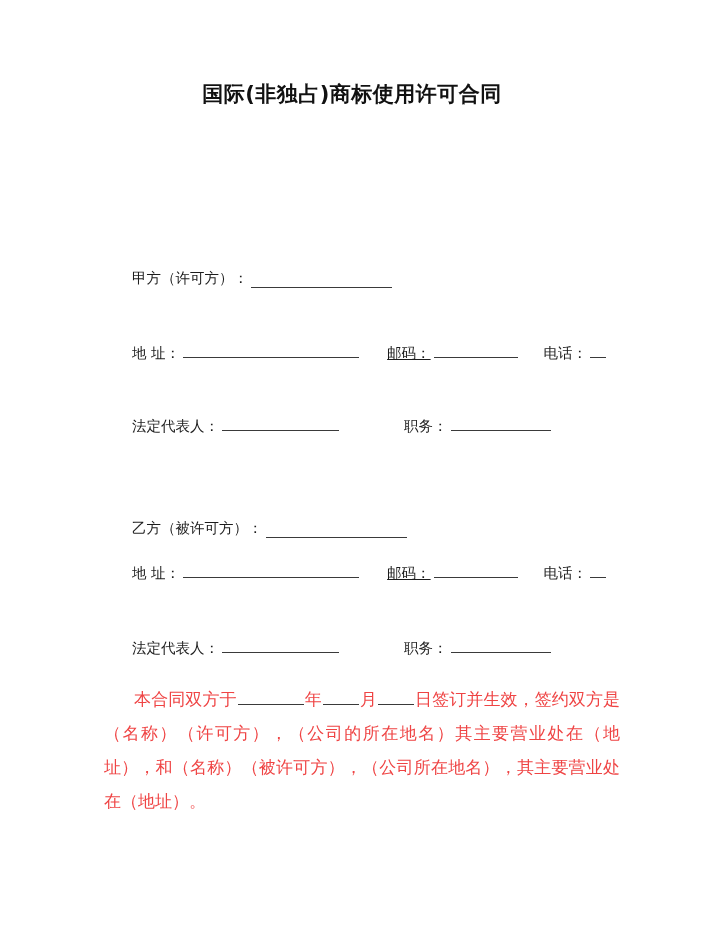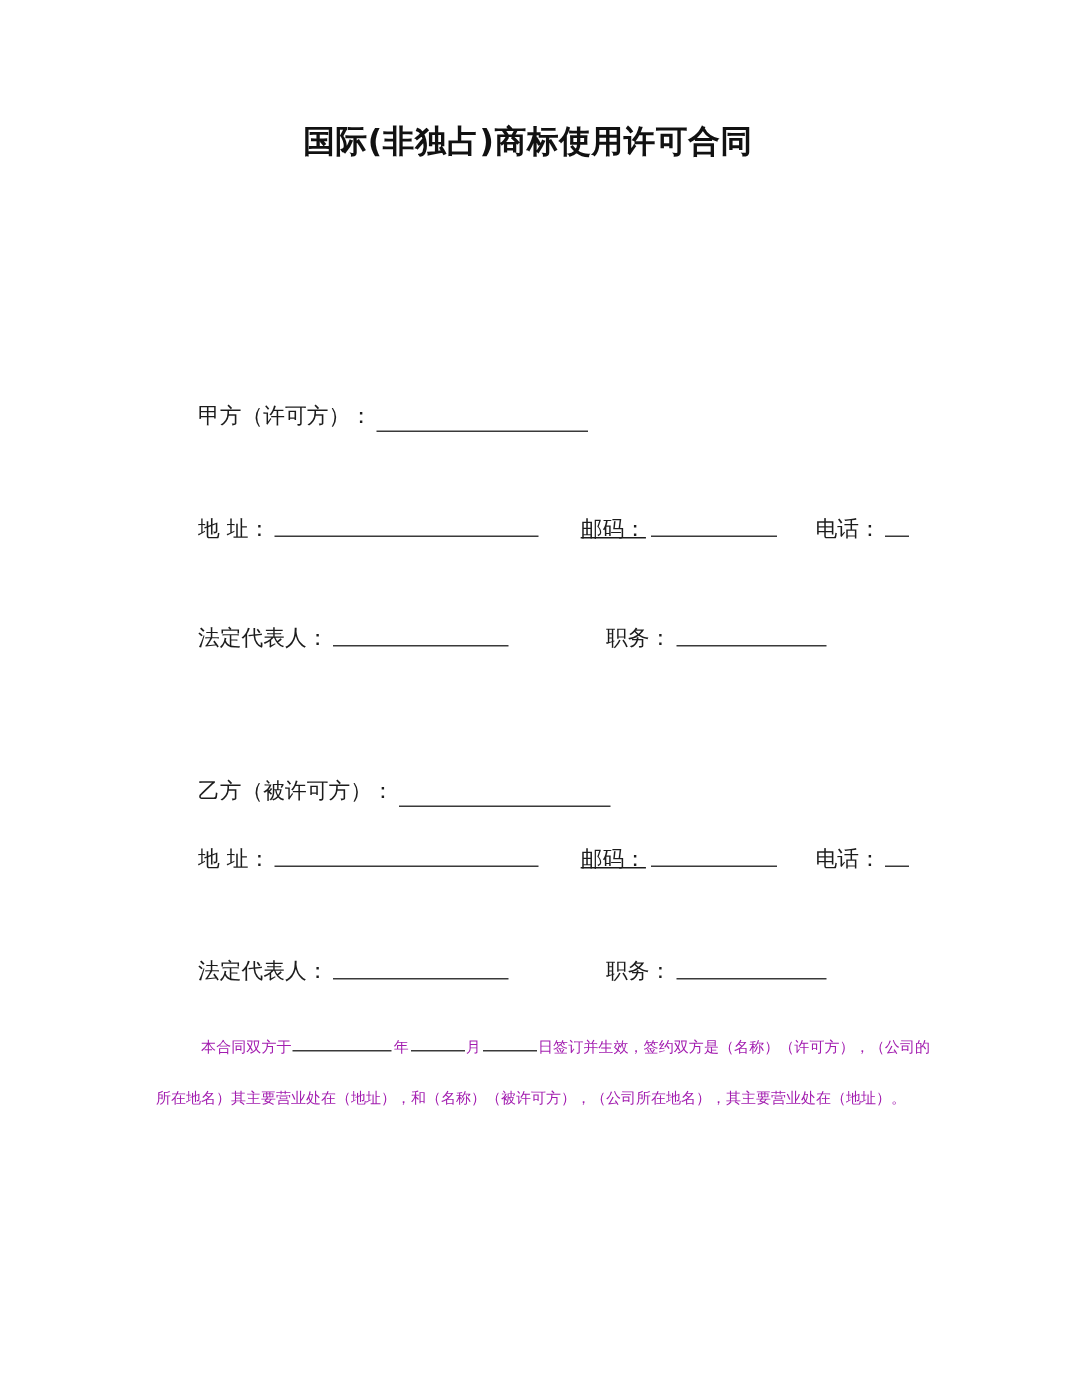--- a/index.html
+++ b/index.html
@@ -77,25 +77,25 @@
   .row-legal1       { top: 414px; }
   .row-yifang       { top: 476px; margin-top: 40px; }
   .row-addr2        { top: 561px; }
   .row-legal2       { top: 636px; }
 
   .paragraph {
     position: absolute;
     left: 104px;
     top: 682px;
     width: 516px;
-    font-size: 10px;
+    font-size: 17px;
     line-height: 34px;
     text-align: justify;
     text-justify: inter-ideograph;
-    color: #a21caf;
+    color: #ef4444;
   }
   .paragraph .indent {
     display: inline-block;
     width: 30px;
   }
   .u-date-long {
     display: inline-block;
     border-bottom: 1.3px solid #3a3a3a;
     width: 66px;
     height: 13px;

